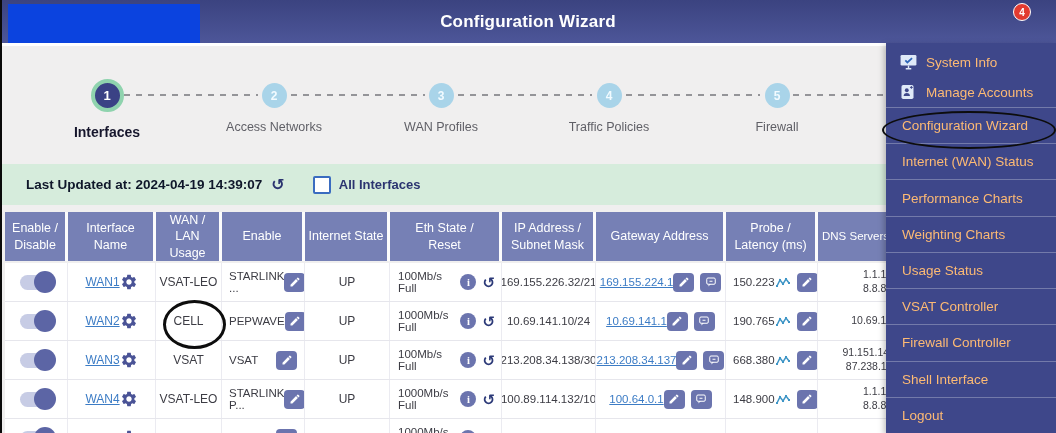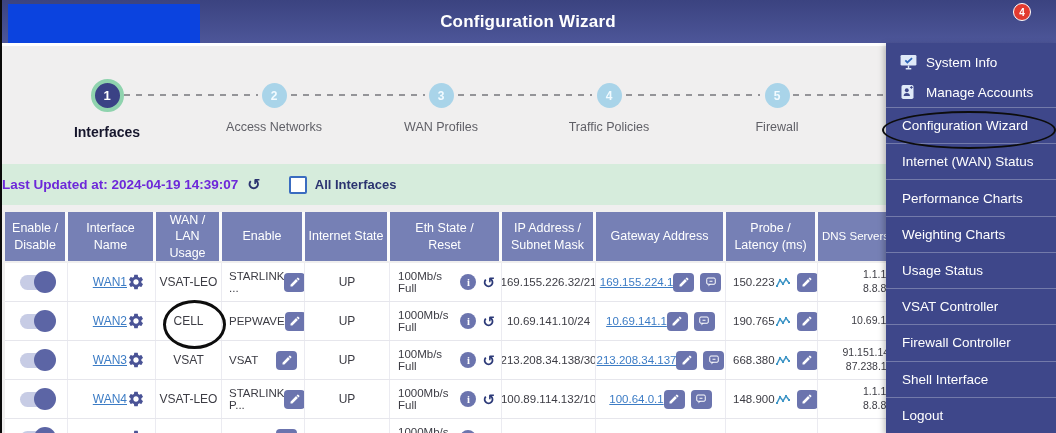--- a/index.html
+++ b/index.html
@@ -32,39 +32,39 @@
         font-size:12px;font-weight:700;display:flex;align-items:center;justify-content:center;
         margin:4px auto 0 auto;}
   .s-circle.active{width:25px;height:25px;background:#3a4285;color:#fff;font-size:13px;
         border:4px solid #8fd3ae;margin-top:0;}
   .s-label{margin-top:12px;font-size:12.5px;color:#5f5f66;}
   .s-label.active{font-weight:700;color:#16162c;font-size:14px;}
 
   
   .statusbar{position:absolute;left:2px;right:0;top:164px;height:41px;background:#d6ecdc;
         display:flex;align-items:center;z-index:3;}
-  .st-text{margin-left:0;font-size:13.5px;font-weight:700;color:#6d28d9;}
+  .st-text{margin-left:24px;font-size:13.5px;font-weight:700;color:#0f172a;}
   .st-refresh{margin-left:9px;font-size:16px;font-weight:700;color:#2b3470;cursor:pointer;line-height:1;}
   .st-check{margin-left:28px;width:14px;height:14px;background:#fff;border:2px solid #3a6cc0;
         border-radius:2px;}
   .st-chk-label{margin-left:8px;font-size:13px;font-weight:700;color:#2b3470;}
 
   
   .grid-cols{display:grid;grid-template-columns:63px 88px 66px 83px 85px 112px 94px 130px 92px 1fr;}
   .thead{position:absolute;left:5px;right:0;top:212px;height:49px;z-index:3;}
   .th{background:#7680b5;border-right:3px solid #fcfcfc;color:#fff;font-size:12.5px;
       line-height:1.3;display:flex;align-items:center;justify-content:center;text-align:center;
       white-space:pre-line;font-weight:500;}
   .th:last-child{border-right:none;justify-content:flex-start;padding-left:4px;font-size:11.5px;}
   .tbody{position:absolute;left:5px;right:0;top:263px;bottom:0;background:#fff;overflow:hidden;z-index:3;}
   .tr{height:38px;border-bottom:1px solid #e6e6ec;background:#fff;}
   .td{display:flex;align-items:center;justify-content:center;border-right:1px solid #ebebf1;
       font-size:12px;color:#3c3c44;overflow:hidden;}
   .td:last-child{border-right:none;}
-  .td-name{justify-content:flex-end;padding:12px 10px;}
+  .td-name{justify-content:center;padding:12px 10px;}
   .td-alias{justify-content:space-between;padding:3px 7px;font-size:11.5px;}
   .td-eth{justify-content:space-between;padding:0 6px 0 8px;font-size:11.5px;}
   .td-ip{font-size:11.5px;}
   .td-gw{justify-content:center;padding:0 5px;}
   .td-probe{justify-content:space-between;padding:0 7px;font-size:11.5px;}
   .td-dns{justify-content:flex-start;padding-left:18px;}
   .dns{font-size:10.5px;line-height:1.3;text-align:center;min-width:86px;}
   .lnk{color:#3c7cc5;text-decoration:underline;font-size:12px;cursor:pointer;}
   .lnk.sm{font-size:11.5px;}
   .ico-row{display:flex;align-items:center;gap:6px;}
@@ -78,21 +78,21 @@
       font-family:"Liberation Serif",serif;flex:none;}
   .reset-g{font-size:15px;color:#2c3a78;font-weight:700;cursor:pointer;line-height:1;}
   .spark{display:inline-flex;cursor:pointer;}
   .toggle{position:relative;width:33px;height:15px;border-radius:8px;background:#c7cce5;cursor:pointer;}
   .toggle .knob{position:absolute;right:-3px;top:-4px;width:22px;height:22px;border-radius:50%;
       background:#5c65a5;}
 
   
   .menu{position:absolute;left:886px;top:43px;width:170px;bottom:0;background:#3e478a;z-index:50;
       display:flex;flex-direction:column;box-shadow:-2px 2px 6px rgba(0,0,0,.25);}
-  .menu-item{display:flex;align-items:center;color:#ffffff;font-size:13.5px;cursor:pointer;}
+  .menu-item{display:flex;align-items:center;color:#fdba74;font-size:13.5px;cursor:pointer;}
   .mi-icon{height:30px;padding-left:40px;position:relative;flex:none;}
   .mi-icon .m-ic{position:absolute;left:13px;top:50%;transform:translateY(-50%);display:flex;}
   .mi-plain{flex:1;border-top:1px solid rgba(255,255,255,.28);padding-left:16px;}
 
   
   .ellipse{position:absolute;border:3px solid #0d0d0d;border-radius:50%;pointer-events:none;}
   .ell-menu{left:882px;top:111px;width:170px;height:34px;z-index:60;border-width:2.5px;}
   .ell-cell{left:163px;top:300px;width:57px;height:43px;z-index:40;}
 </style>
 </head>

